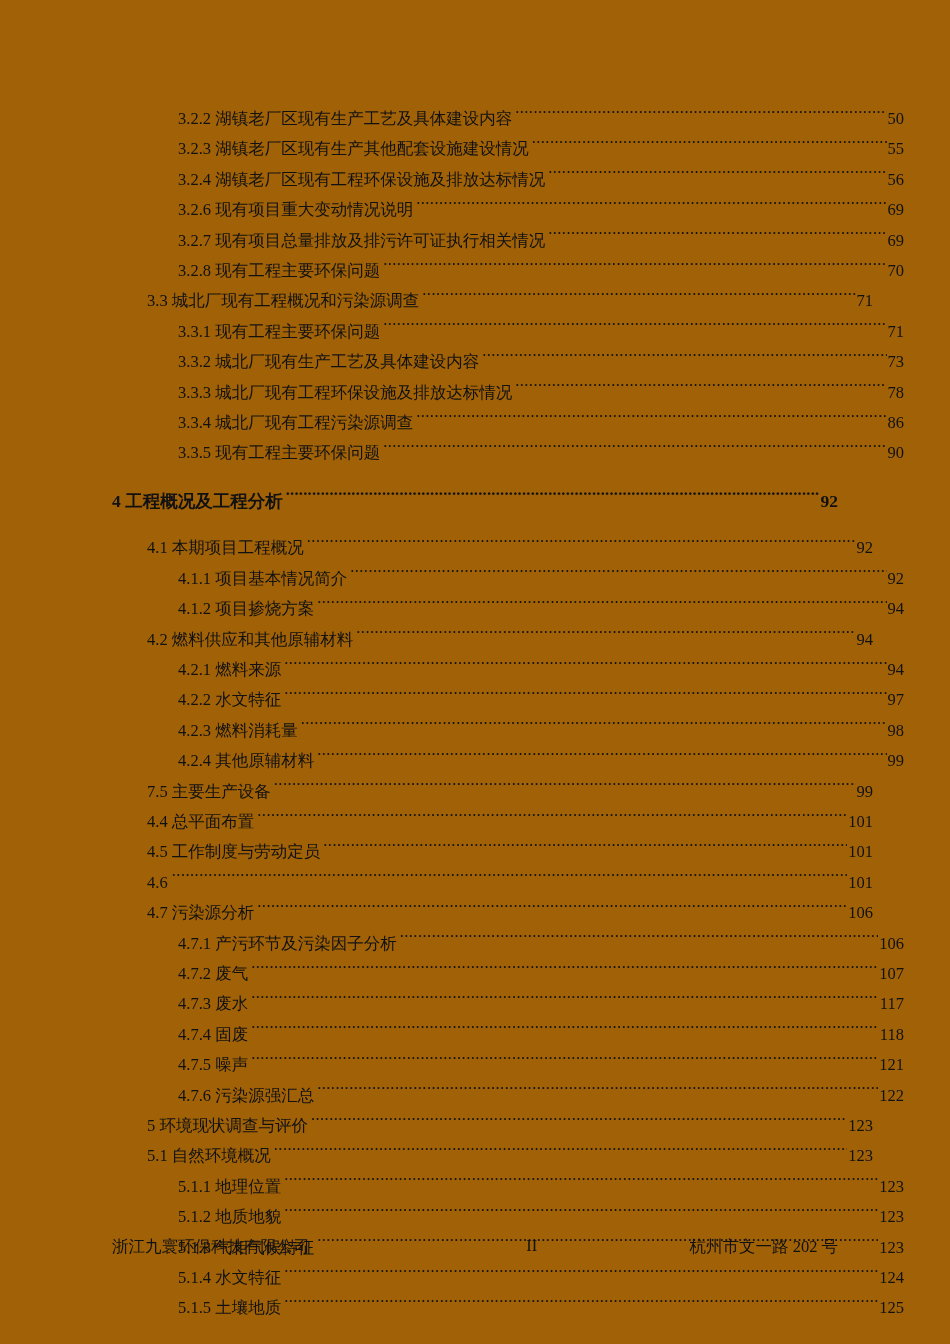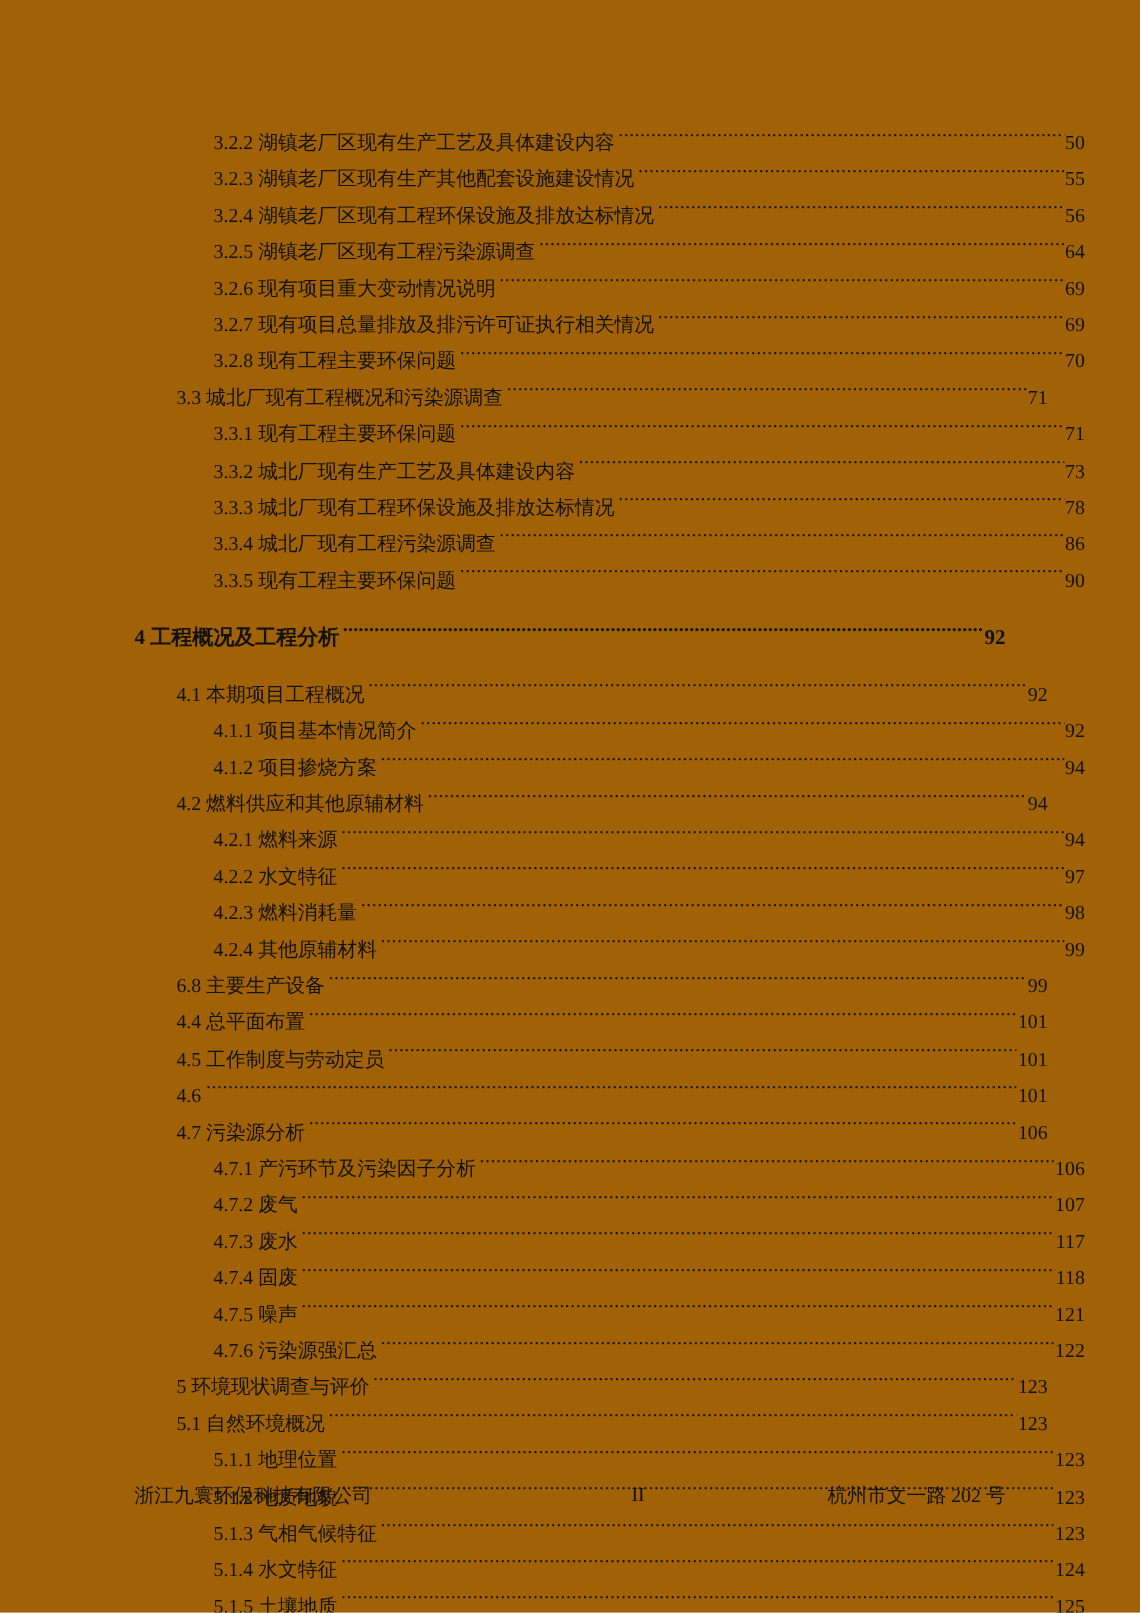--- a/index.html
+++ b/index.html
@@ -113,27 +113,20 @@
         <span class="page">55</span>
       </div>
       <div class="toc-entry lvl3">
         <span class="num">3.2.4</span>
         <span>&nbsp;</span>
         <span class="title">湖镇老厂区现有工程环保设施及排放达标情况</span>
         <span class="leader"></span>
         <span class="page">56</span>
       </div>
       <div class="toc-entry lvl3">
-        <span class="num">3.2.5</span>
-        <span>&nbsp;</span>
-        <span class="title">湖镇老厂区现有工程污染源调查</span>
-        <span class="leader"></span>
-        <span class="page">64</span>
-      </div>
-      <div class="toc-entry lvl3">
         <span class="num">3.2.6</span>
         <span>&nbsp;</span>
         <span class="title">现有项目重大变动情况说明</span>
         <span class="leader"></span>
         <span class="page">69</span>
       </div>
       <div class="toc-entry lvl3">
         <span class="num">3.2.7</span>
         <span>&nbsp;</span>
         <span class="title">现有项目总量排放及排污许可证执行相关情况</span>
@@ -246,21 +239,21 @@
         <span class="page">98</span>
       </div>
       <div class="toc-entry lvl3">
         <span class="num">4.2.4</span>
         <span>&nbsp;</span>
         <span class="title">其他原辅材料</span>
         <span class="leader"></span>
         <span class="page">99</span>
       </div>
       <div class="toc-entry lvl2">
-        <span class="num">6.8</span>
+        <span class="num">7.5</span>
         <span>&nbsp;</span>
         <span class="title">主要生产设备</span>
         <span class="leader"></span>
         <span class="page">99</span>
       </div>
       <div class="toc-entry lvl2">
         <span class="num">4.4</span>
         <span>&nbsp;</span>
         <span class="title">总平面布置</span>
         <span class="leader"></span>

